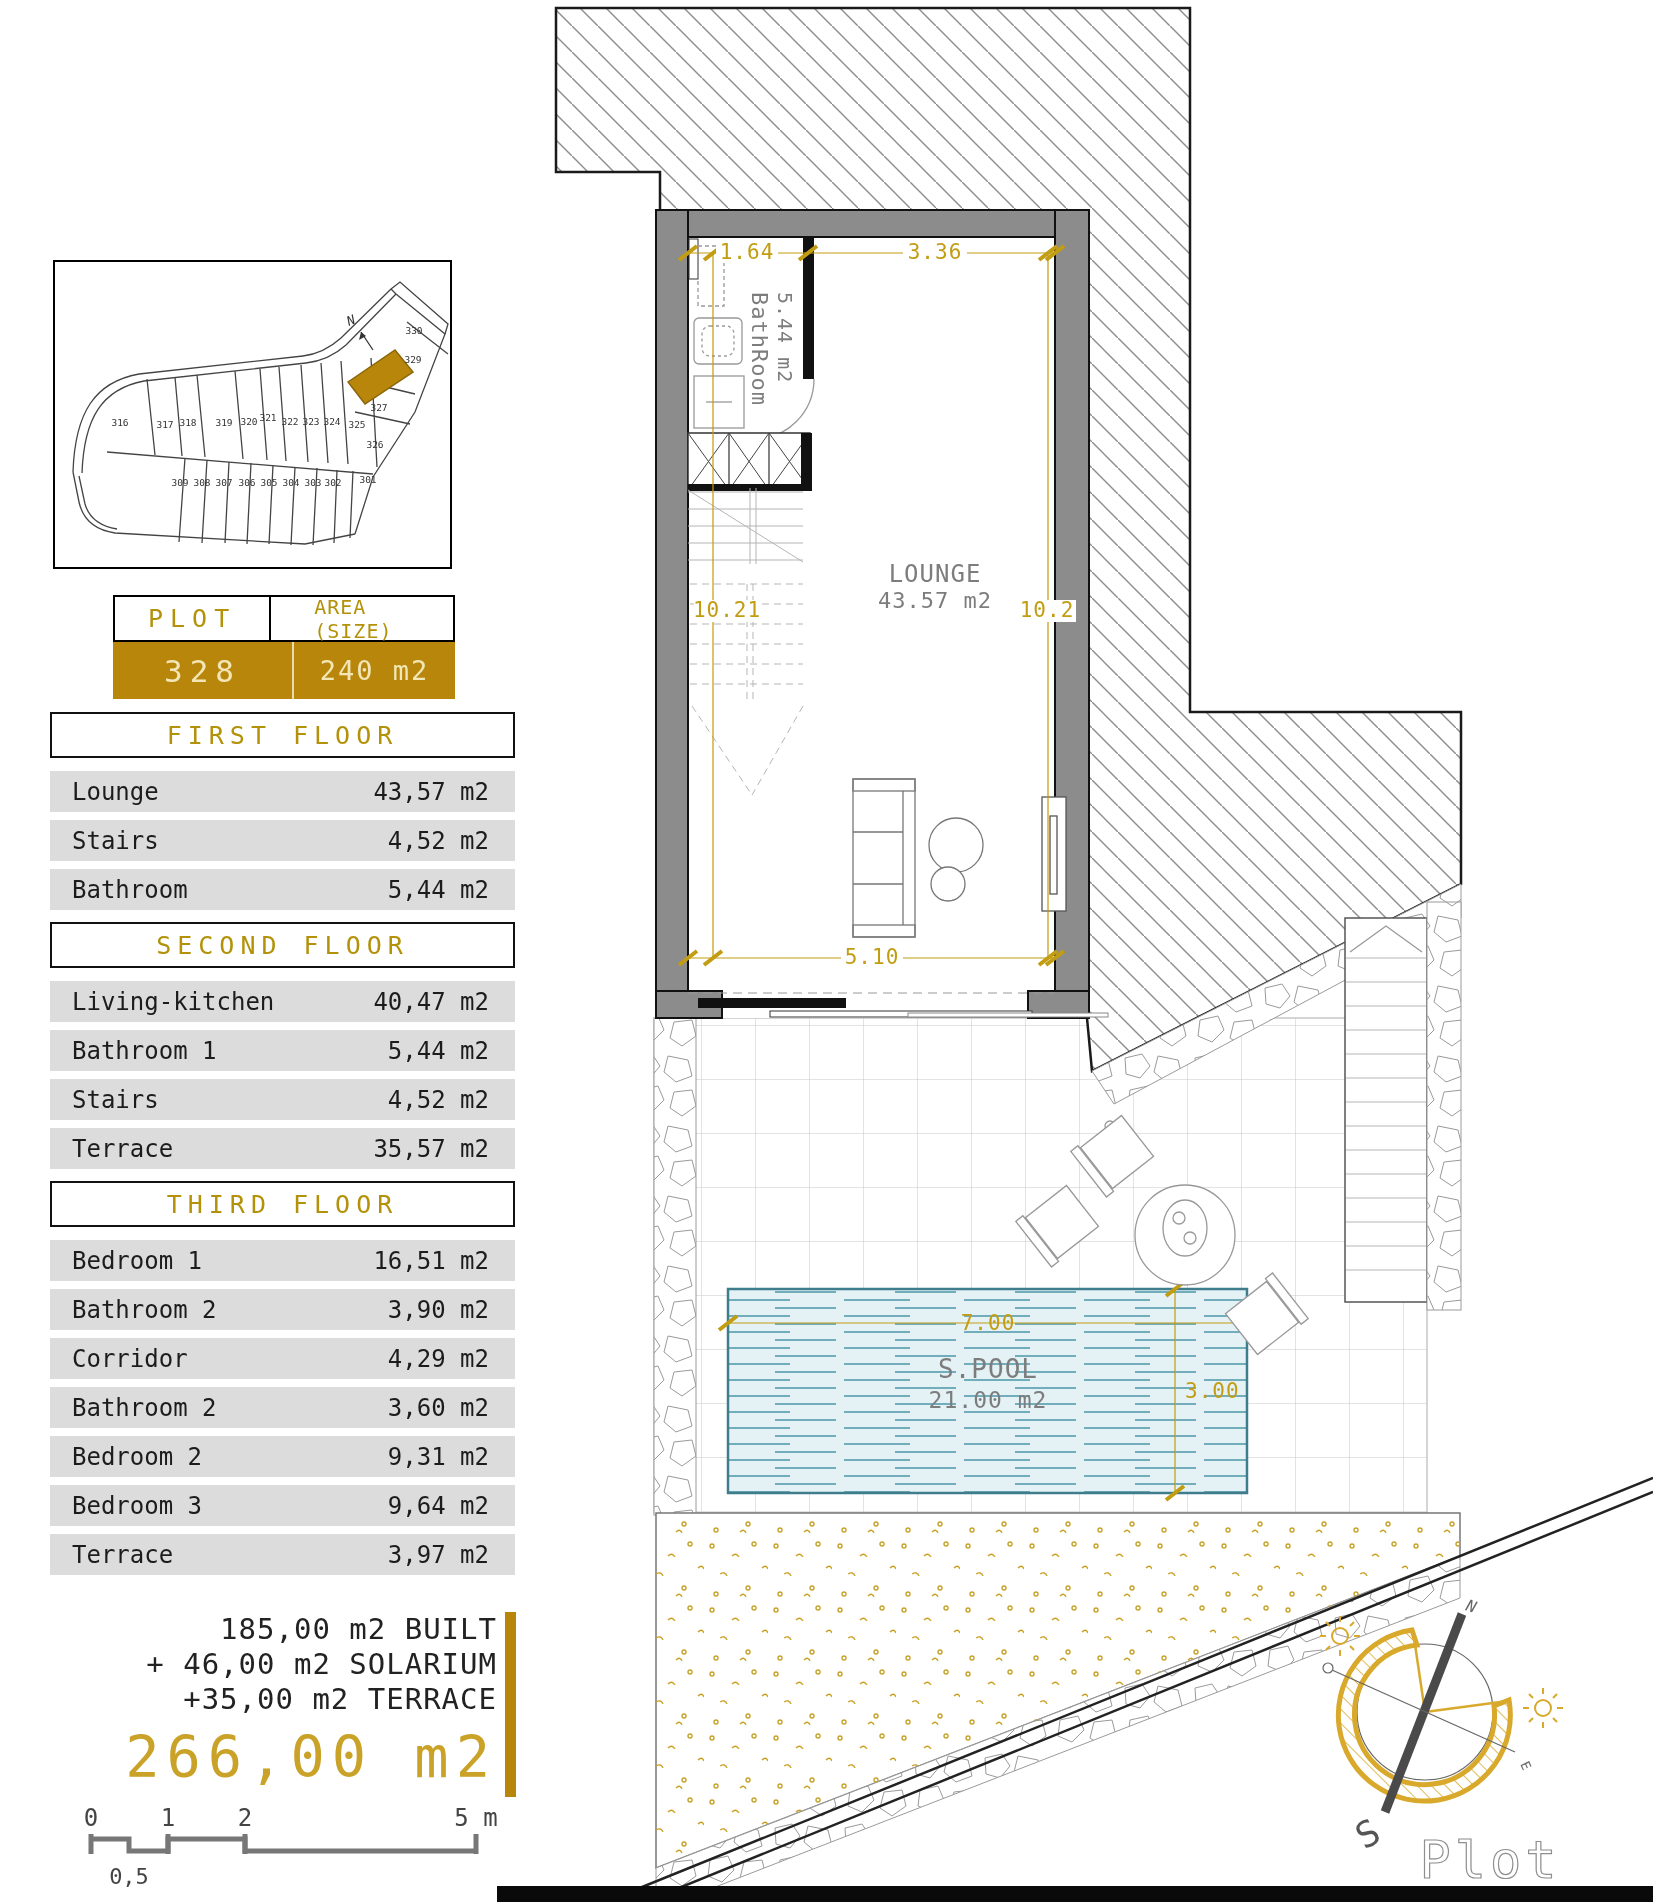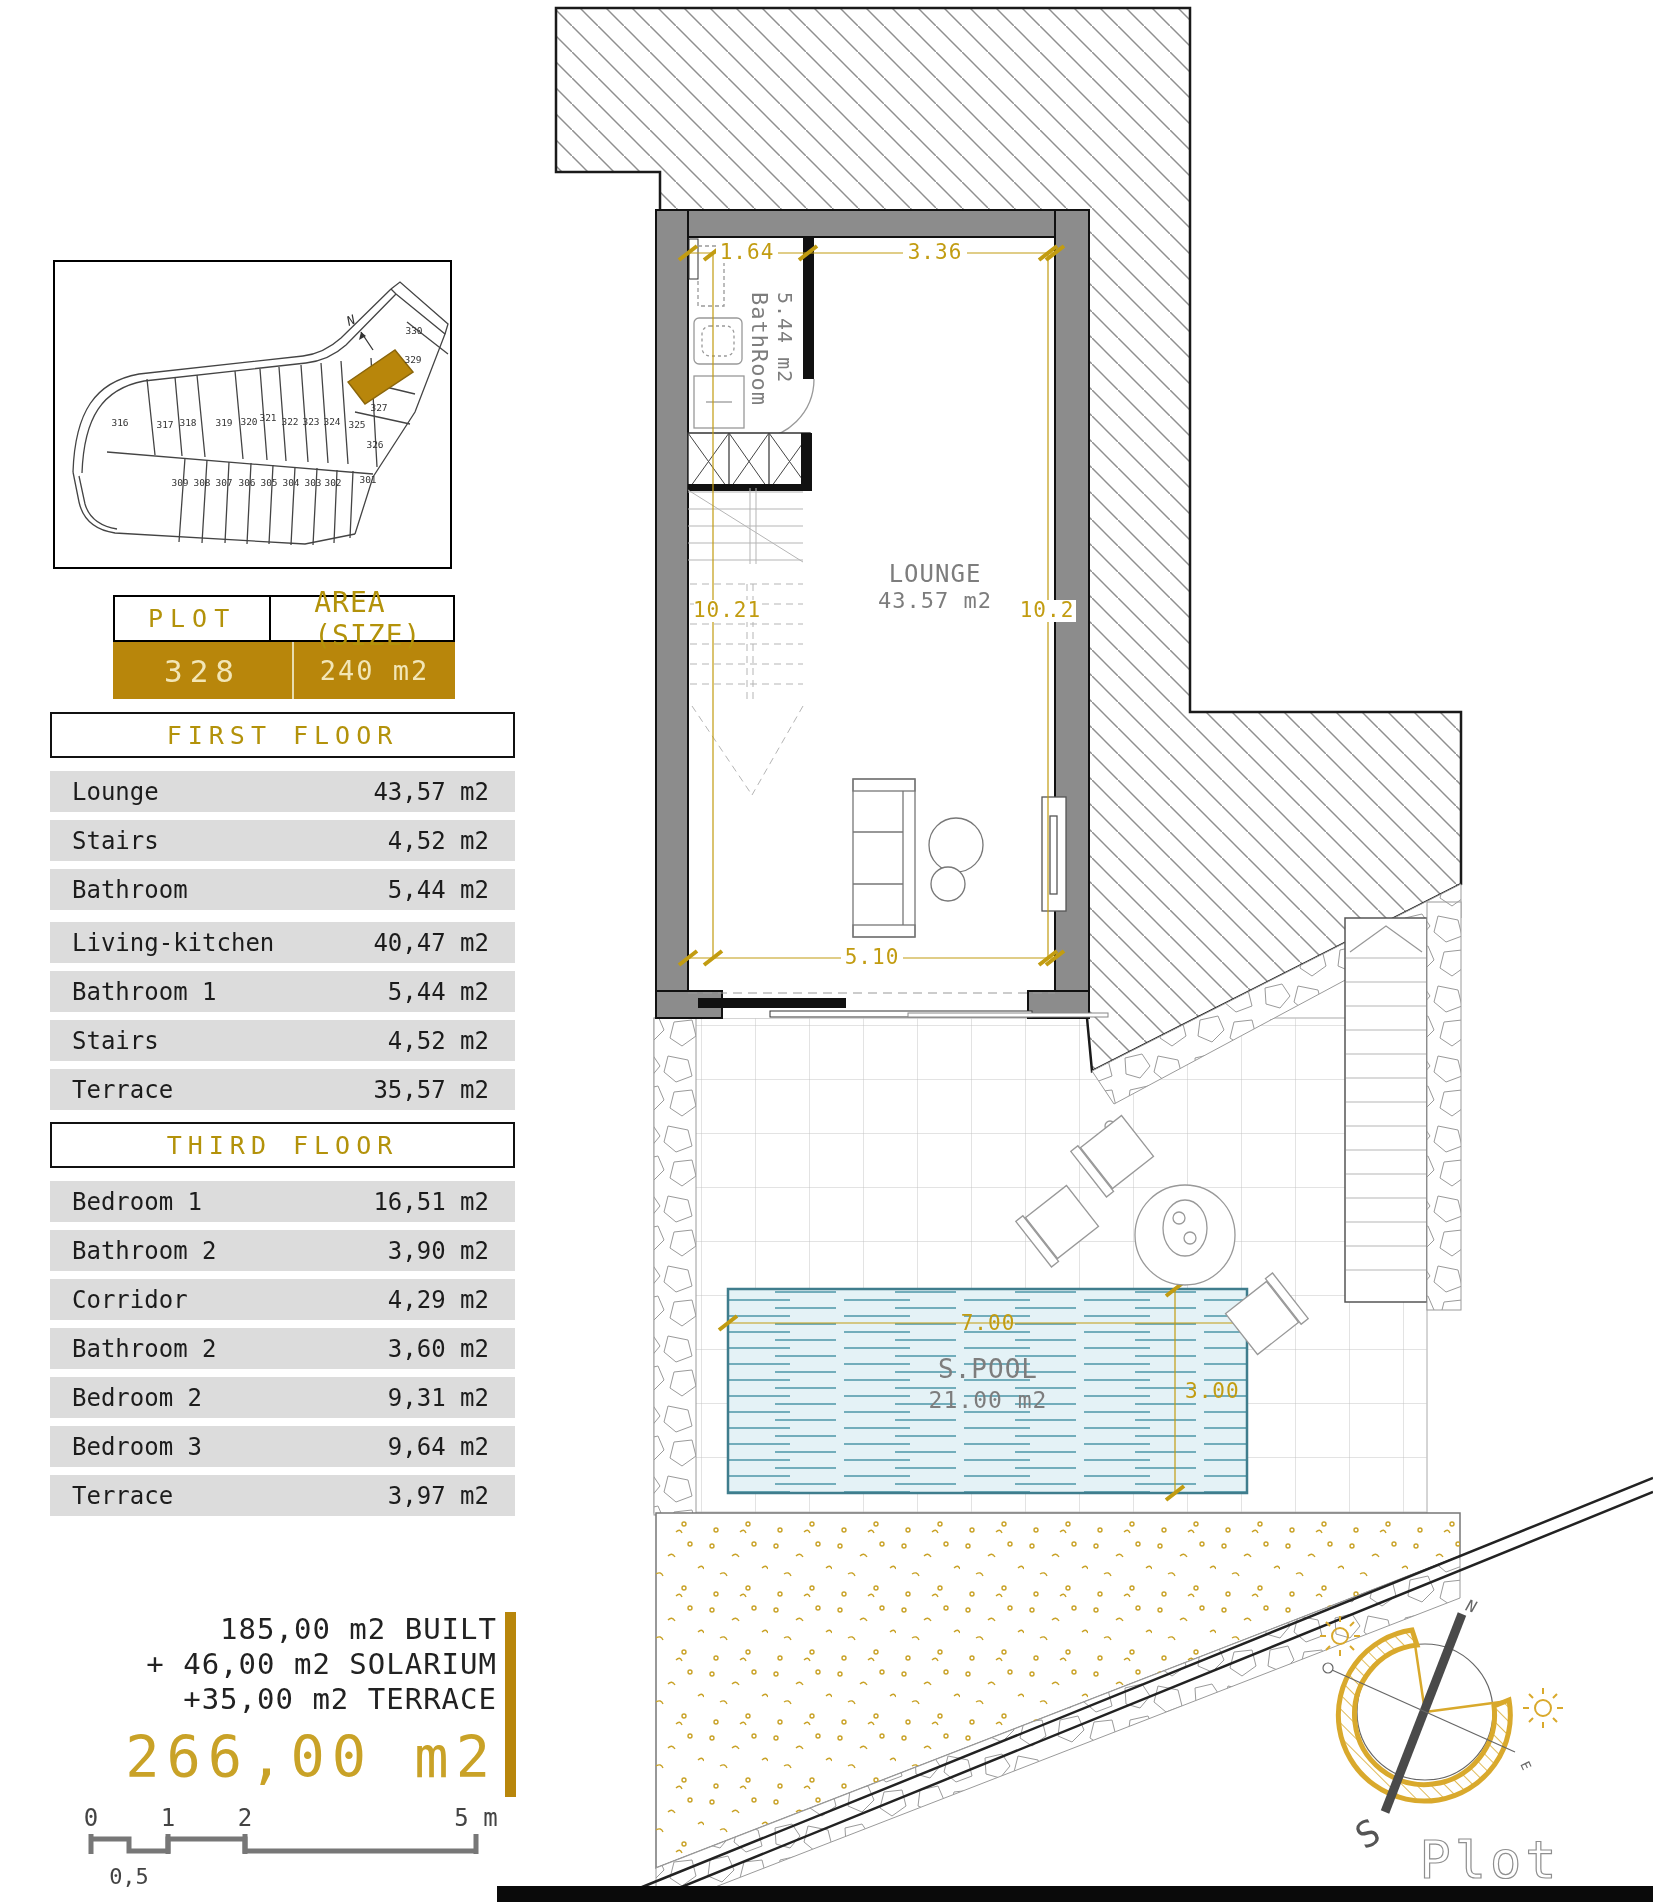--- a/index.html
+++ b/index.html
@@ -5,21 +5,21 @@
   html,body{margin:0;padding:0;background:#fff;}
   body{width:1653px;height:1902px;position:relative;overflow:hidden;
        font-family:"DejaVu Sans Mono","Liberation Mono",monospace;color:#1f1f1f;}
   .abs{position:absolute;}
   
   #site-map-box{left:53px;top:260px;width:399px;height:309px;border:2px solid #000;background:#fff;box-sizing:border-box;}
   #plot-table{left:113px;top:595px;width:342px;}
   #plot-table .hdr{display:flex;border:2px solid #000;background:#fff;height:47px;box-sizing:border-box;}
   #plot-table .hdr div{display:flex;align-items:center;justify-content:center;color:#b3920a;}
   #plot-table .c1{width:181px;font-size:25px;letter-spacing:7px;border-right:2px solid #000;box-sizing:border-box;}
-  #plot-table .c2{width:161px;font-size:28px;letter-spacing:1px;padding-left:43px;}
+  #plot-table .c2{width:161px;font-size:20px;letter-spacing:1px;padding-left:43px;}
   #plot-table .val{display:flex;background:#b8860b;height:57px;}
   #plot-table .val div{display:flex;align-items:center;justify-content:center;color:#f2e6b6;}
   #plot-table .v1{width:181px;font-size:31px;letter-spacing:7px;border-right:2px solid #e8dcae;box-sizing:border-box;}
   #plot-table .v2{width:161px;font-size:27px;letter-spacing:2px;}
   #floor-tables{left:50px;top:712px;width:465px;}
   .floor-section{margin-bottom:12px;}
   .floor-header{height:46px;border:2px solid #111;box-sizing:border-box;display:flex;align-items:center;justify-content:center;
                 color:#b3920a;font-size:25px;letter-spacing:6px;background:#fff;margin-bottom:13px;}
   .floor-row{height:41px;background:#dcdcdc;margin-bottom:8px;display:flex;align-items:center;
              justify-content:space-between;padding:0 26px 0 22px;font-size:24px;color:#1c1c1c;}
@@ -330,20 +330,23 @@
   </div>
 
   <div class="floor-row">
     <span class="room-label">Bathroom</span>
     <span class="room-area">5,44 m2</span>
   </div>
 </div>
   </section>
 
   <section class="floor-section">
+    <div class="floor-header">
+      <span class="floor-title">SECOND FLOOR</span>
+    </div>
     <div class="floor-rows">
   <div class="floor-row">
     <span class="room-label">Living-kitchen</span>
     <span class="room-area">40,47 m2</span>
   </div>
 
   <div class="floor-row">
     <span class="room-label">Bathroom 1</span>
     <span class="room-area">5,44 m2</span>
   </div>

